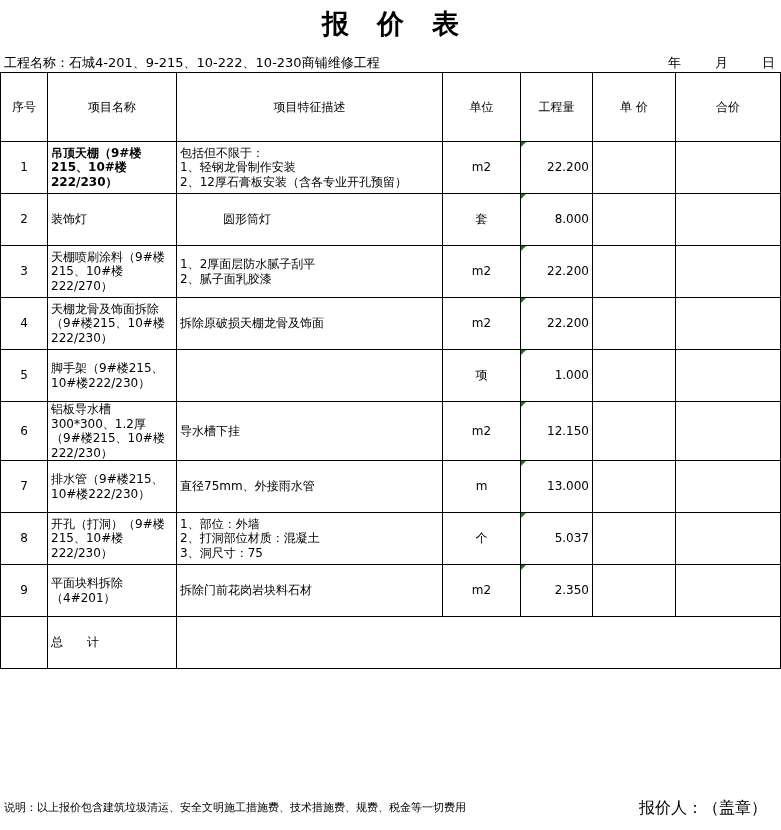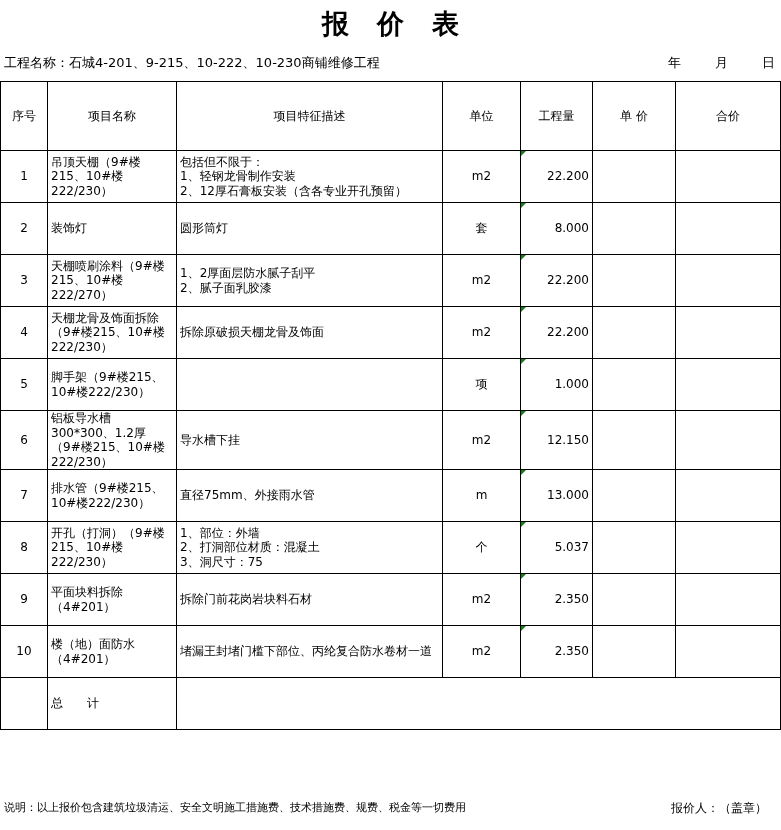--- a/index.html
+++ b/index.html
@@ -4,35 +4,35 @@
 <style>
   html, body { margin: 0; padding: 0; background: #ffffff; }
   body { width: 781px; height: 830px; position: relative; overflow: hidden;
          font-family: "DejaVu Sans", "Liberation Sans", sans-serif; color: #000; }
   .title { position: absolute; top: 6px; left: 0; width: 781px; text-align: center;
            font-family: "DejaVu Serif", "Liberation Serif", serif; font-size: 27px; font-weight: bold;
            letter-spacing: 28px; text-indent: 28px; line-height: 36px; }
   .project-line { position: absolute; top: 54px; left: 4px; font-size: 13px; line-height: 18px; }
   .date-line { position: absolute; top: 54px; right: 6px; font-size: 13px; line-height: 18px; }
   .date-line span { display: inline-block; margin-left: 34px; }
-  table.quote { position: absolute; top: 81px; left: 0; border-collapse: collapse; table-layout: fixed;
+  table.quote { position: absolute; top: 72px; left: 0; border-collapse: collapse; table-layout: fixed;
                 width: 780px; }
   table.quote td, table.quote th { border: 1.3px solid #000; padding: 0 3px; font-size: 12px;
                                    line-height: 14.5px; font-weight: normal; vertical-align: middle; overflow: hidden; }
   table.quote th { height: 68px; text-align: center; }
   table.quote td { height: 51px; }
   td.c-no { text-align: center; font-size: 11px; }
   td.c-name, td.c-desc { text-align: left; padding-left: 2px; }
   td.c-unit { text-align: center; font-size: 11px; }
   td.c-qty { text-align: right; font-size: 11px; position: relative; padding-right: 3px; }
   td.c-qty .flag { position: absolute; top: 0; left: 0; width: 0; height: 0;
                    border-top: 5px solid #1a7a1a; border-right: 5px solid transparent; }
   tr.total-row td { height: 51px; }
   .footer-note { position: absolute; top: 800px; left: 4px; font-size: 11px; line-height: 16px; }
-  .footer-sign { position: absolute; top: 800px; right: 14px; font-size: 12px; line-height: 16px; }
+  .footer-sign { position: absolute; top: 800px; right: 14px; font-size: 16px; line-height: 16px; }
 </style>
 </head>
 <body>
 
 <div class="title">报价表</div>
 
 <div class="project-line">
   <span>工程名称：</span><span>石城4-201、9-215、10-222、10-230商铺维修工程</span>
 </div>
 <div class="date-line">
@@ -56,33 +56,33 @@
       <th>项目特征描述</th>
       <th>单位</th>
       <th>工程量</th>
       <th>单 价</th>
       <th>合价</th>
     </tr>
   </thead>
   <tbody id="rows-body">
       <tr>
         <td class="c-no"><span style="white-space: pre-line;">1</span></td>
-        <td class="c-name"><span style="white-space: pre-line;">吊顶天棚（9#楼215、10#楼222/230）</span></td>
+        <td class="c-name"><span style="white-space: pre-line; font-weight: bold;">吊顶天棚（9#楼215、10#楼222/230）</span></td>
         <td class="c-desc"><span style="white-space: pre-line;">包括但不限于：
 1、轻钢龙骨制作安装
 2、12厚石膏板安装（含各专业开孔预留）</span></td>
         <td class="c-unit"><span style="white-space: pre-line;">m2</span></td>
         <td class="c-qty"><span class="flag"></span><span style="white-space: pre-line;">22.200</span></td>
         <td class="c-price"><span style="white-space: pre-line;"></span></td>
         <td class="c-total"><span style="white-space: pre-line;"></span></td>
       </tr>
       <tr>
         <td class="c-no"><span style="white-space: pre-line;">2</span></td>
         <td class="c-name"><span style="white-space: pre-line; text-align: center;">装饰灯</span></td>
-        <td class="c-desc"><span style="white-space: pre-line;">圆形筒灯</span></td>
+        <td class="c-desc"><span style="white-space: pre-line; margin-left: 43px;">圆形筒灯</span></td>
         <td class="c-unit"><span style="white-space: pre-line;">套</span></td>
         <td class="c-qty"><span class="flag"></span><span style="white-space: pre-line;">8.000</span></td>
         <td class="c-price"><span style="white-space: pre-line;"></span></td>
         <td class="c-total"><span style="white-space: pre-line;"></span></td>
       </tr>
       <tr>
         <td class="c-no"><span style="white-space: pre-line;">3</span></td>
         <td class="c-name"><span style="white-space: pre-line;">天棚喷刷涂料（9#楼215、10#楼222/270）</span></td>
         <td class="c-desc"><span style="white-space: pre-line;">1、2厚面层防水腻子刮平
 2、腻子面乳胶漆</span></td>
@@ -140,29 +140,20 @@
       </tr>
       <tr>
         <td class="c-no"><span style="white-space: pre-line;">9</span></td>
         <td class="c-name"><span style="white-space: pre-line;">平面块料拆除（4#201）</span></td>
         <td class="c-desc"><span style="white-space: pre-line;">拆除门前花岗岩块料石材</span></td>
         <td class="c-unit"><span style="white-space: pre-line;">m2</span></td>
         <td class="c-qty"><span class="flag"></span><span style="white-space: pre-line;">2.350</span></td>
         <td class="c-price"><span style="white-space: pre-line;"></span></td>
         <td class="c-total"><span style="white-space: pre-line;"></span></td>
       </tr>
-      <tr>
-        <td class="c-no"><span style="white-space: pre-line;">10</span></td>
-        <td class="c-name"><span style="white-space: pre-line;">楼（地）面防水（4#201）</span></td>
-        <td class="c-desc"><span style="white-space: pre-line;">堵漏王封堵门槛下部位、丙纶复合防水卷材一道</span></td>
-        <td class="c-unit"><span style="white-space: pre-line;">m2</span></td>
-        <td class="c-qty"><span class="flag"></span><span style="white-space: pre-line;">2.350</span></td>
-        <td class="c-price"><span style="white-space: pre-line;"></span></td>
-        <td class="c-total"><span style="white-space: pre-line;"></span></td>
-      </tr>
     </tbody>
   <tfoot>
     <tr class="total-row">
       <td class="c-no"></td>
       <td class="c-name">总　　计</td>
       <td colspan="5"></td>
     </tr>
   </tfoot>
 </table>
 

